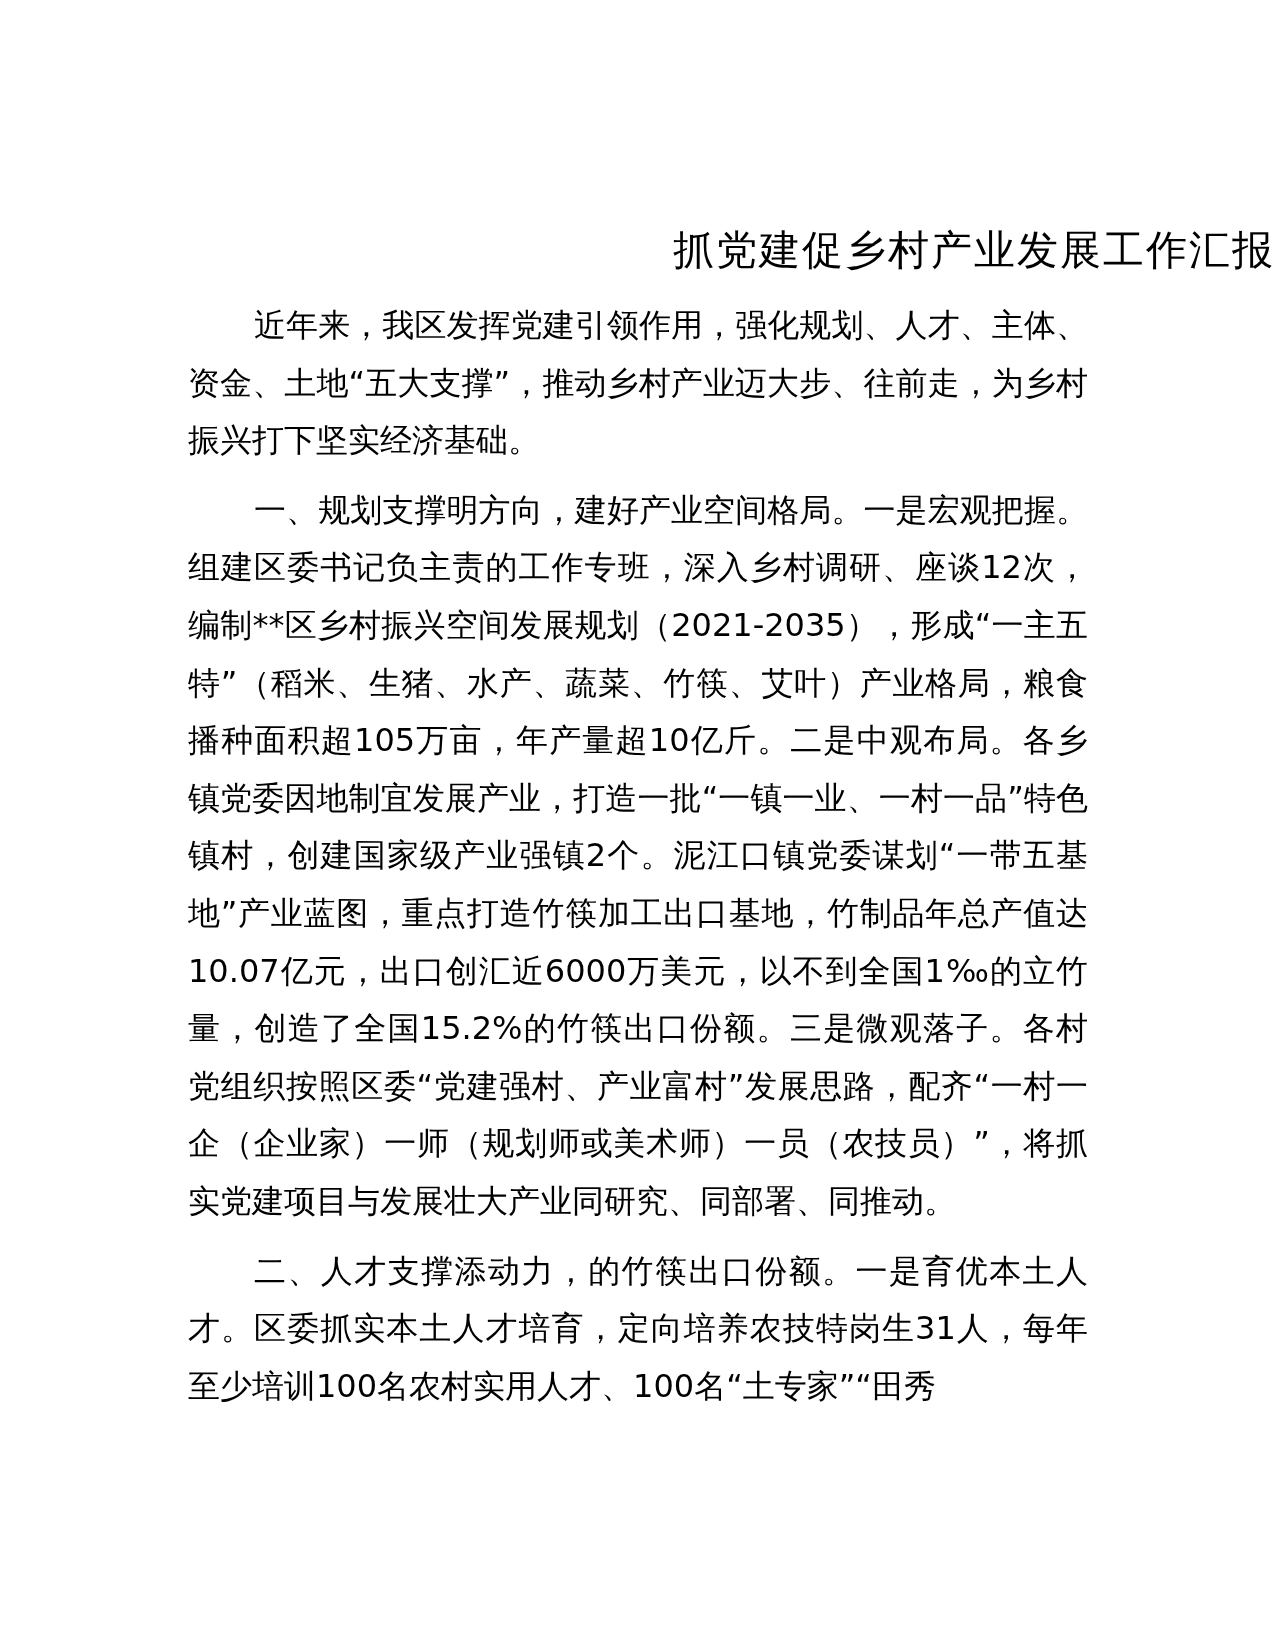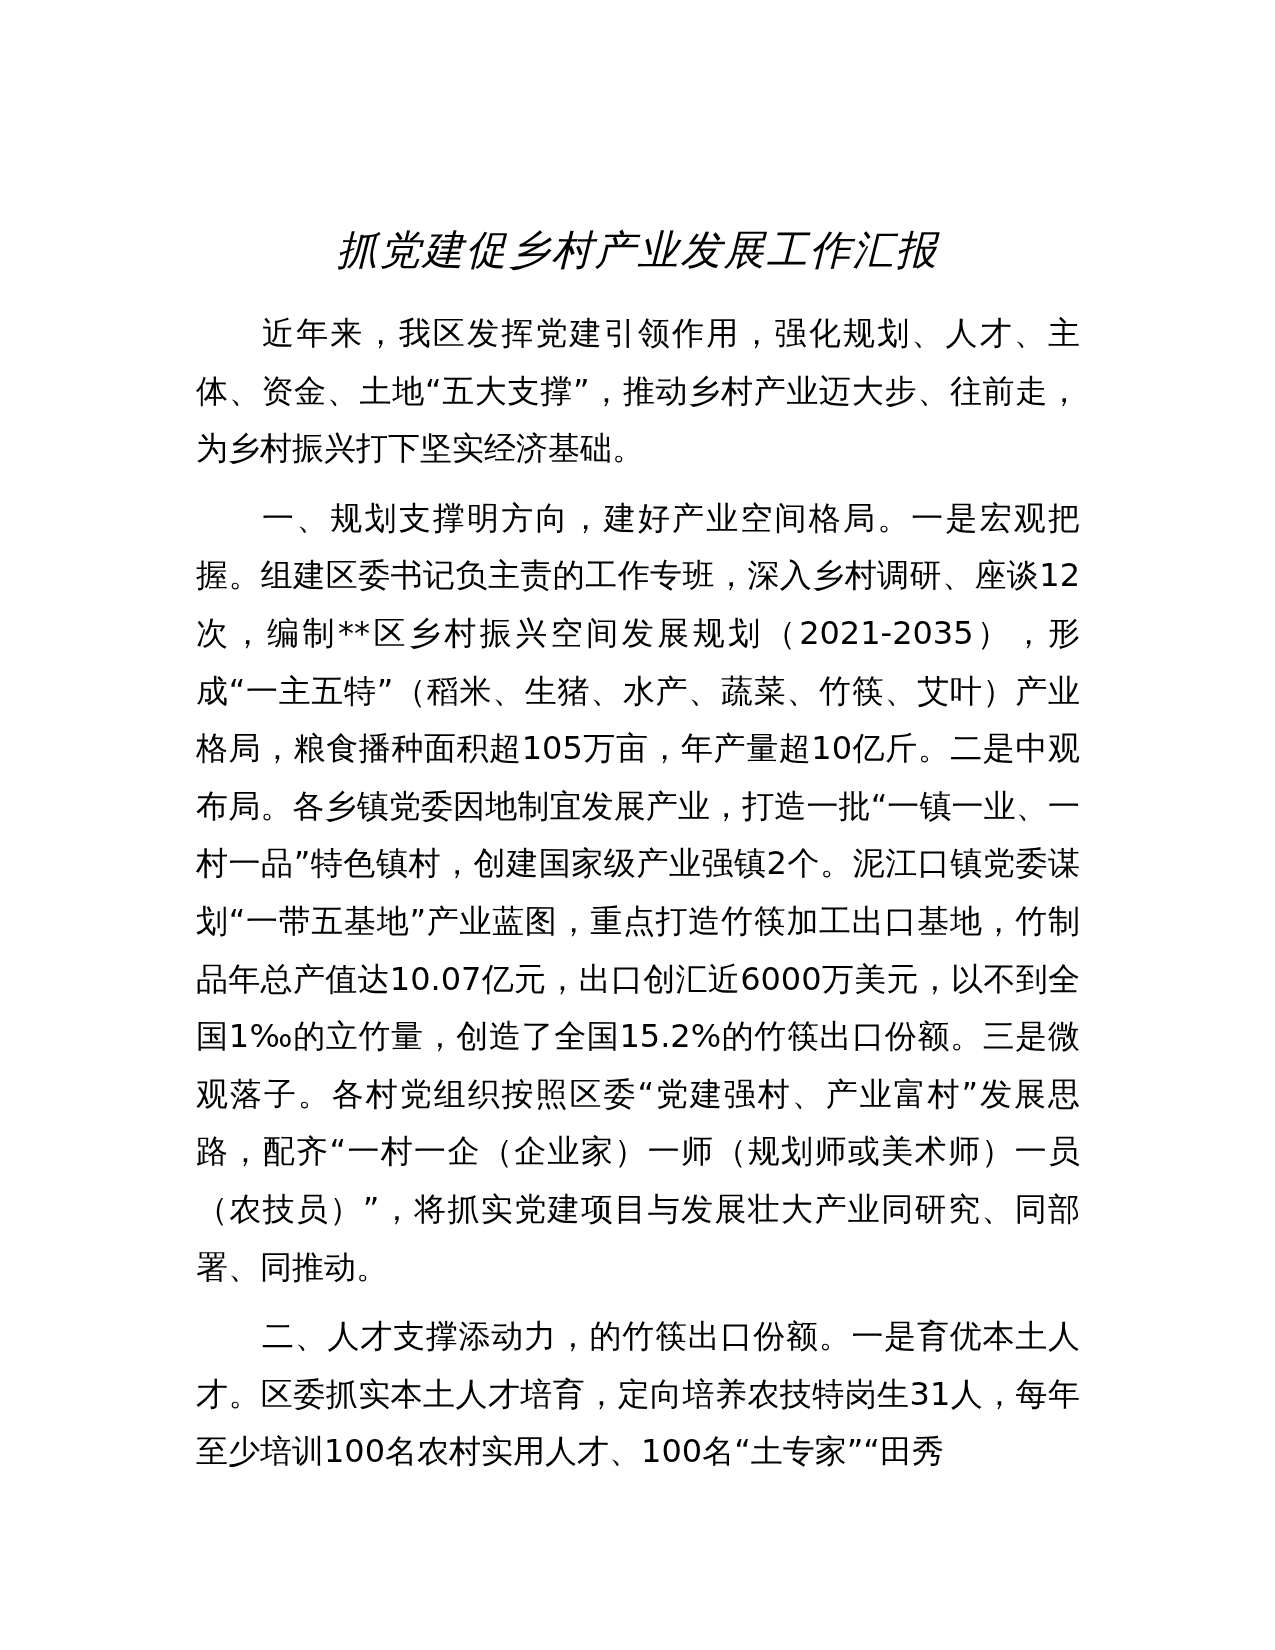--- a/index.html
+++ b/index.html
@@ -21,36 +21,35 @@
       top: 0;
       width: 1275px;
       height: 1650px;
       background: #ffffff;
     }
     .title {
       position: absolute;
       left: 0;
       width: 1275px;
       top: 222px;
-      text-align: center;
+      text-align: right;
       font-size: 41px;
       line-height: 56px;
       letter-spacing: 2px;
       font-weight: normal;
       margin: 0;
-      font-style: italic;
     }
     .body {
       position: absolute;
       left: 188px;
       width: 900px;
       top: 297px;
     }
     .para {
-      margin: 8px;
+      margin: 0;
       font-size: 32px;
       line-height: 57.6px;
       text-indent: 66px;
       text-align: justify;
       text-justify: inter-character;
       word-break: break-all;
     }
     .para + .para {
       margin-top: 12px;
     }

